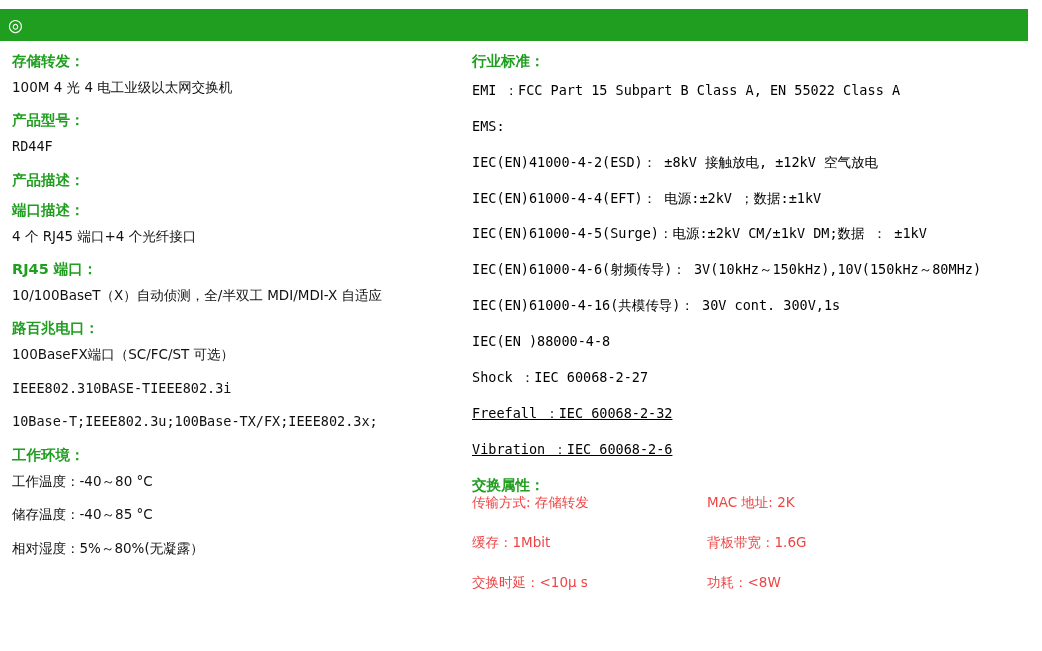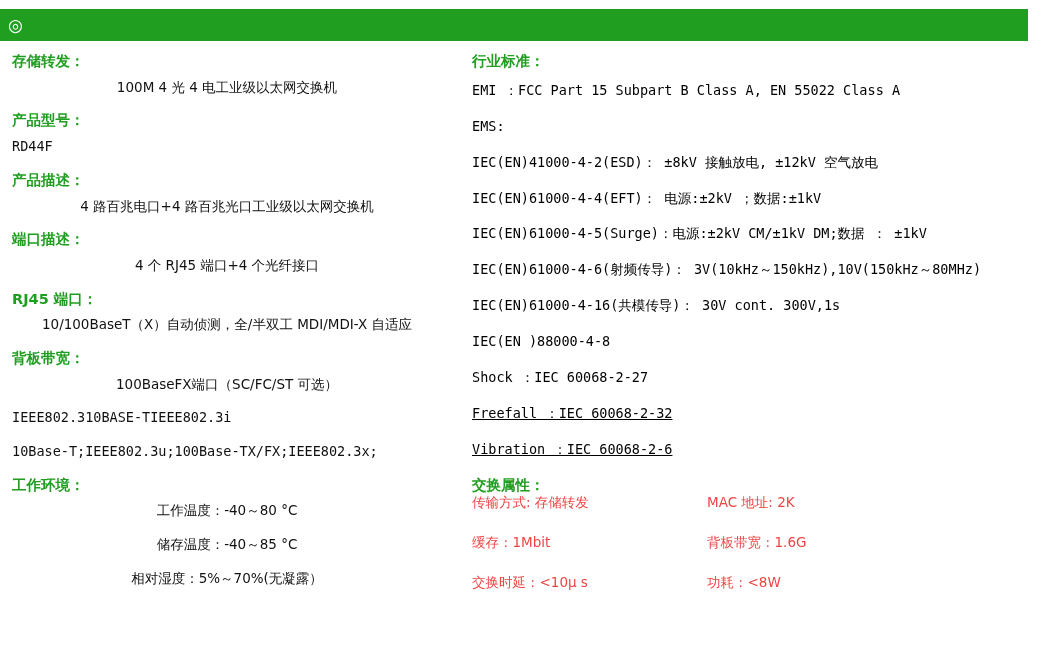--- a/index.html
+++ b/index.html
@@ -76,21 +76,20 @@
     font-size: 13.5px;
     color: #111;
     font-family: "DejaVu Sans Mono", "DejaVu Sans", monospace;
     line-height: 1.45;
     margin: 0 0 14px 0;
     white-space: nowrap;
   }
   .line.cn {
     font-family: "DejaVu Sans", sans-serif;
     font-size: 13.5px;
-    text-align: center;
   }
   .left-block { margin-bottom: 11px; }
   .left-block:last-child { margin-bottom: 0; }
 
   .r-line {
     font-size: 13.5px;
     color: #000000;
     font-family: "DejaVu Sans Mono", "DejaVu Sans", monospace;
     line-height: 1.4;
     margin: 0 0 17px 0;
@@ -129,48 +128,47 @@
       <div class="line cn">100M 4 光 4 电工业级以太网交换机</div>
     </div>
 
     <div class="left-block">
       <div class="sec-title">产品型号：</div>
       <div class="line">RD44F</div>
     </div>
 
     <div class="left-block">
       <div class="sec-title">产品描述：</div>
-      <div class="line cn">4 路百兆电口+4 路百兆光口工业级以太网交换机</div>
     </div>
 
     <div class="left-block">
       <div class="sec-title">端口描述：</div>
       <div class="line cn">4 个 RJ45 端口+4 个光纤接口</div>
     </div>
 
     <div class="left-block">
       <div class="sec-title">RJ45 端口：</div>
       <div class="line cn">10/100BaseT（X）自动侦测，全/半双工 MDI/MDI-X 自适应</div>
     </div>
 
     <div class="left-block">
-      <div class="sec-title">背板带宽：</div>
+      <div class="sec-title">路百兆电口：</div>
       <div class="line cn">100BaseFX端口（SC/FC/ST 可选）</div>
     </div>
 
     <div class="left-block">
       <div class="line">IEEE802.310BASE-TIEEE802.3i</div>
       <div class="line">10Base-T;IEEE802.3u;100Base-TX/FX;IEEE802.3x;</div>
     </div>
 
     <div class="left-block">
       <div class="sec-title">工作环境：</div>
       <div class="line cn">工作温度：-40～80 °C</div>
       <div class="line cn">储存温度：-40～85 °C</div>
-      <div class="line cn">相对湿度：5%～70%(无凝露）</div>
+      <div class="line cn">相对湿度：5%～80%(无凝露）</div>
     </div>
 
   </div>
 
   <div class="col-right">
 
     <div class="sec-title right-std">行业标准：</div>
 
     <div class="r-line">EMI ：FCC Part 15 Subpart B Class A, EN 55022 Class A</div>
     <div class="r-line">EMS:</div>

